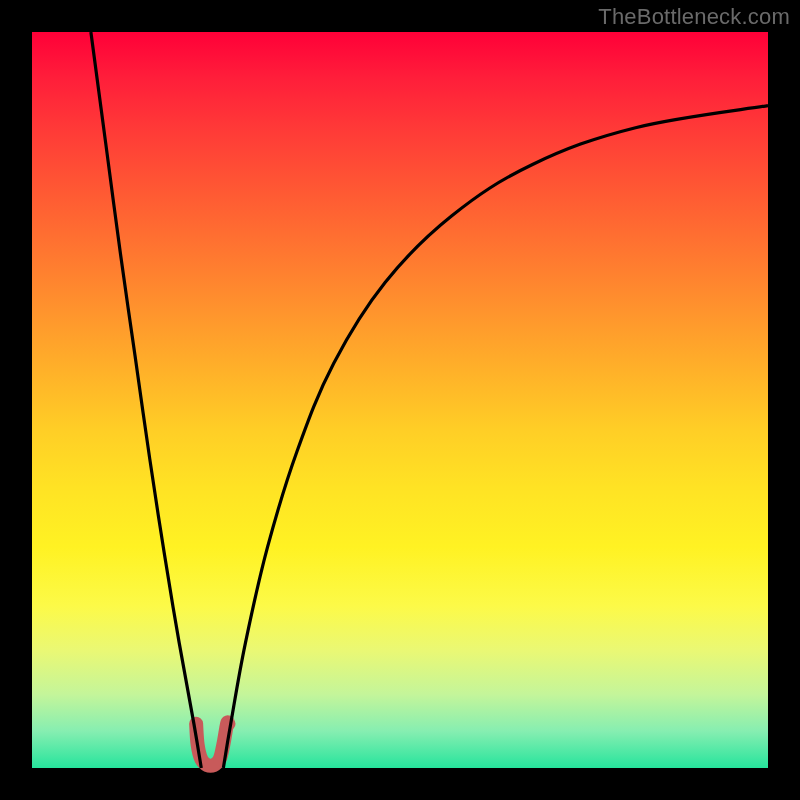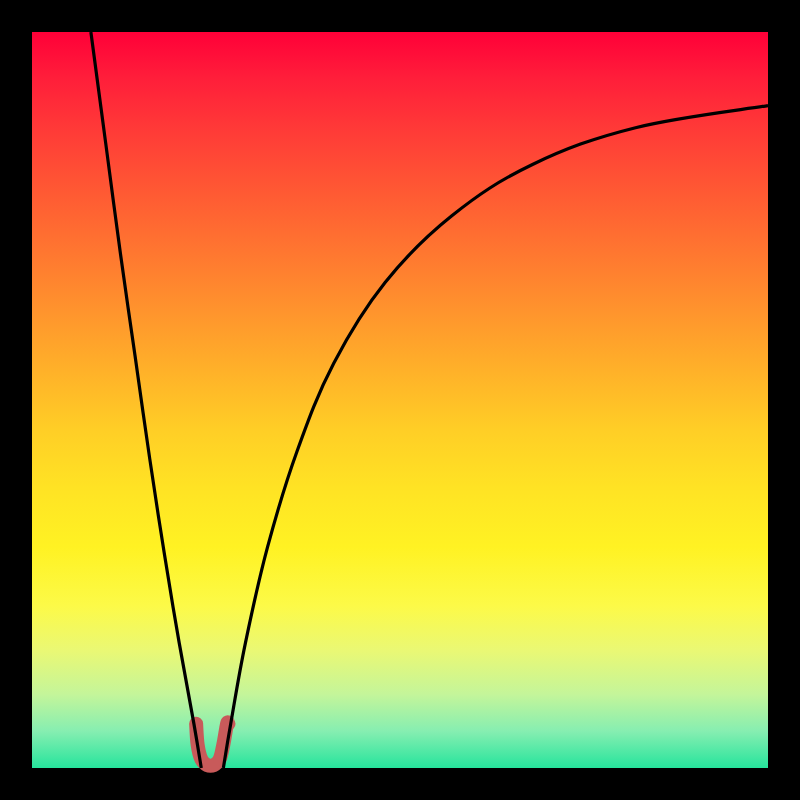--- a/index.html
+++ b/index.html
@@ -58,13 +58,14 @@
 <div class="frame">
 
   <div class="plot-area" style="left: 32px; top: 32px; width: 736px; height: 736px;"></div>
 
   <svg class="curves" width="800" height="800">
     <path d="M 196.12800000000001 723.8399999999999 C 196.39296000000002 727.5494399999999, 196.67264 738.0889599999999, 197.6 744.448 C 198.52736 750.80704, 199.55776 755.45856, 201.28 759.168 C 203.00224 762.87744, 204.91584 763.99616, 207.168 765.056 C 209.42016 766.11584, 211.53984 766.11584, 213.792 765.056 C 216.04416 763.99616, 217.95776 762.87744, 219.68 759.168 C 221.40224 755.45856, 222.0352 750.80704, 223.36 744.448 C 224.68480000000002 738.0889599999999, 226.11264000000003 727.5494399999999, 227.04000000000002 723.8399999999999 C 227.96736 720.13056, 228.24704 723.8399999999999, 228.512 723.8399999999999" stroke="#c85a5a" stroke-width="14" fill="none" stroke-linecap="round" stroke-linejoin="round"></path>
     <path d="M 90.88 32 C 93.5296 51.87200000000001, 100.30080000000001 102.65600000000003, 105.60000000000001 142.40000000000003 C 110.89920000000001 182.14400000000003, 115.0208 214.38080000000005, 120.32 252.80000000000004 C 125.61919999999999 291.2192, 129.74080000000004 318.74559999999997, 135.04000000000002 355.84 C 140.3392 392.9344, 144.4608 423.1104000000001, 149.76 458.88000000000005 C 155.05919999999998 494.6496, 159.18079999999998 521.4399999999999, 164.48 554.56 C 169.7792 587.68, 173.9008 612.4096, 179.20000000000002 642.88 C 184.49920000000003 673.3504, 189.94559999999998 701.3183999999999, 193.92 723.8399999999999 C 197.8944 746.3616, 199.9552 760.0512, 201.28 768" stroke="#000000" stroke-width="3.2" fill="none" stroke-linejoin="round"></path>
     <path d="M 223.36 768 C 224.68480000000002 760.0512, 226.74560000000002 746.3616, 230.72000000000003 723.8399999999999 C 234.69440000000003 701.3183999999999, 238.816 674.6752, 245.44 642.88 C 252.064 611.0848, 258.2464 581.6447999999999, 267.52 547.1999999999999 C 276.79359999999997 512.7552, 285.03679999999997 484.64000000000004, 296.96 451.52000000000004 C 308.8832 418.40000000000003, 317.8624 393.6704, 333.76 363.2 C 349.6576 332.7296, 364.0832 308.736, 385.28 282.24 C 406.47679999999997 255.744, 425.024 237.1968, 451.52 216 C 478.01599999999996 194.8032, 499.36 180.37760000000006, 532.48 164.48000000000005 C 565.6 148.58240000000004, 593.1264 138.27840000000003, 635.52 127.68 C 677.9136 117.0816, 744.1536 109.57439999999998, 768 105.59999999999998" stroke="#000000" stroke-width="3.2" fill="none" stroke-linejoin="round"></path>
   </svg>
 
+  <div class="watermark">TheBottleneck.com</div>
 </div>
 
 </body></html>

